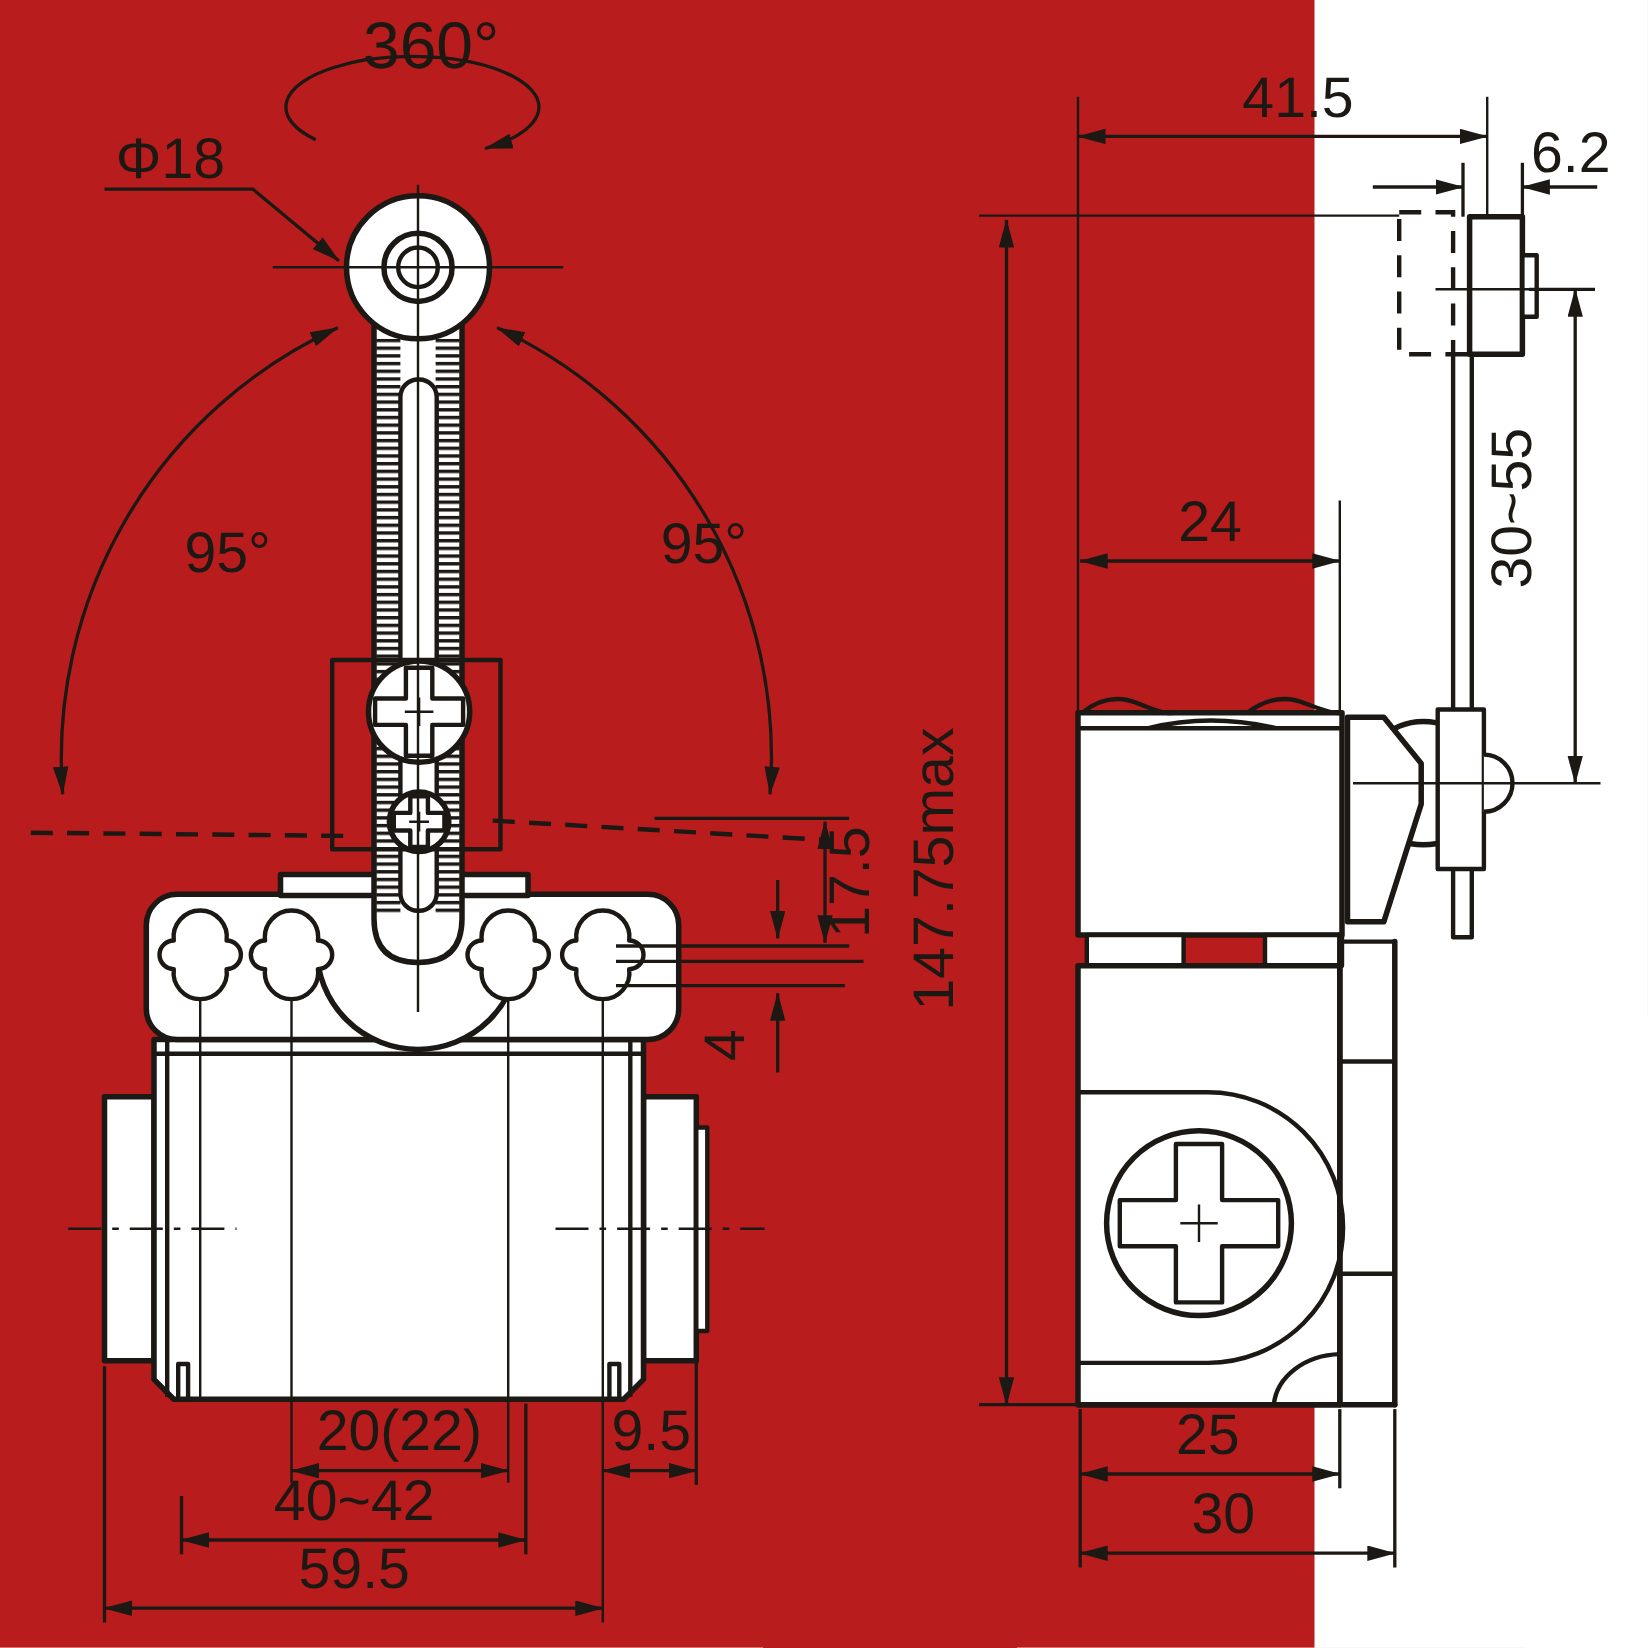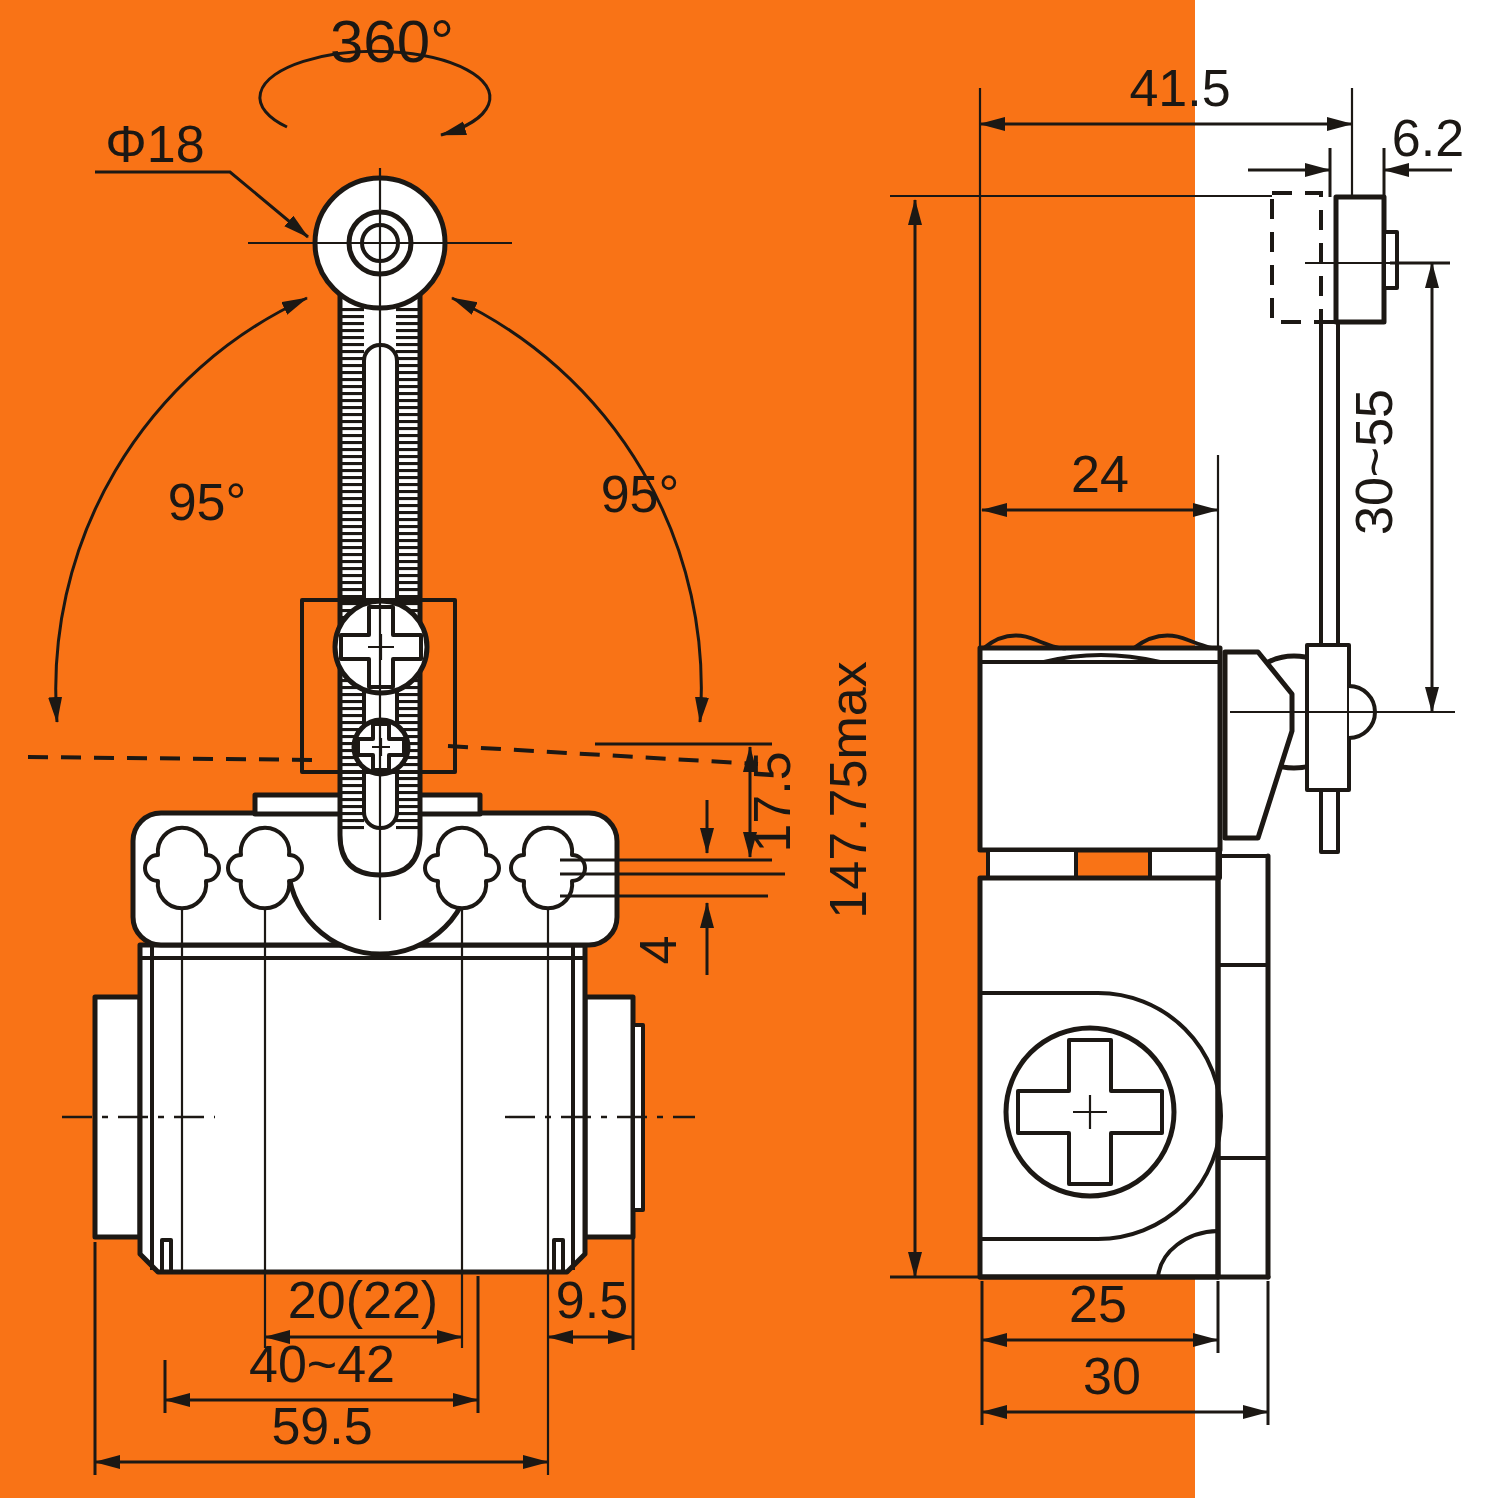--- a/index.html
+++ b/index.html
@@ -1,16 +1,16 @@
 <!DOCTYPE html>
 <html><head>
 <meta charset="utf-8">
 <style>
   html,body{margin:0;padding:0;background:#ffffff;}
-  .stage{width:1195px;height:1498px;background:#f97316;position:relative;}
+  .stage{width:1195px;height:1498px;background:#b91c1c;position:relative;}
   svg{display:block;}
   text{font-family:"Liberation Sans","DejaVu Sans",sans-serif;fill:#1c1814;}
   .dimtxt{font-size:52px;}
   .bigtxt{font-size:60px;}
   .ol{stroke:#1c1814;stroke-width:5;fill:none;stroke-linecap:round;stroke-linejoin:round;}
   .ol4{stroke:#1c1814;stroke-width:4;fill:none;stroke-linejoin:round;}
   .olw{stroke:#1c1814;stroke-width:5;fill:#ffffff;stroke-linejoin:round;}
   .olw4{stroke:#1c1814;stroke-width:4;fill:#ffffff;stroke-linejoin:round;}
   .dim{stroke:#1c1814;stroke-width:3;fill:none;}
   .thin{stroke:#1c1814;stroke-width:2.2;fill:none;}

